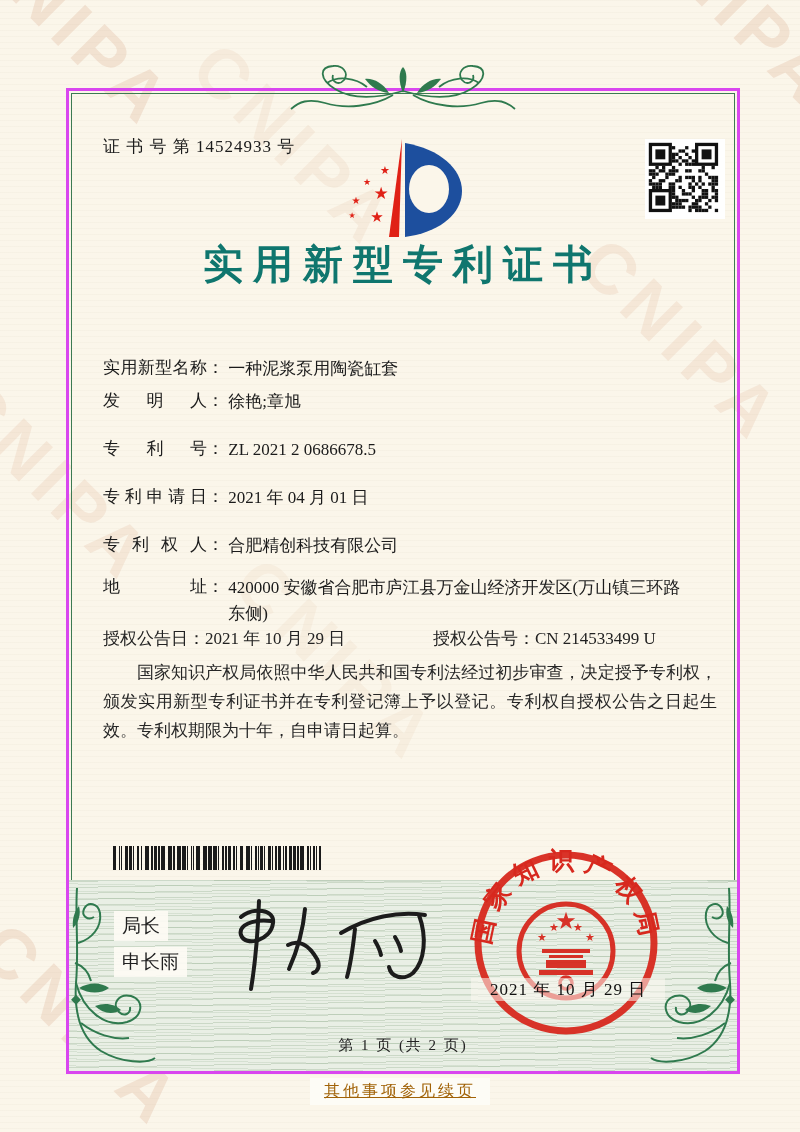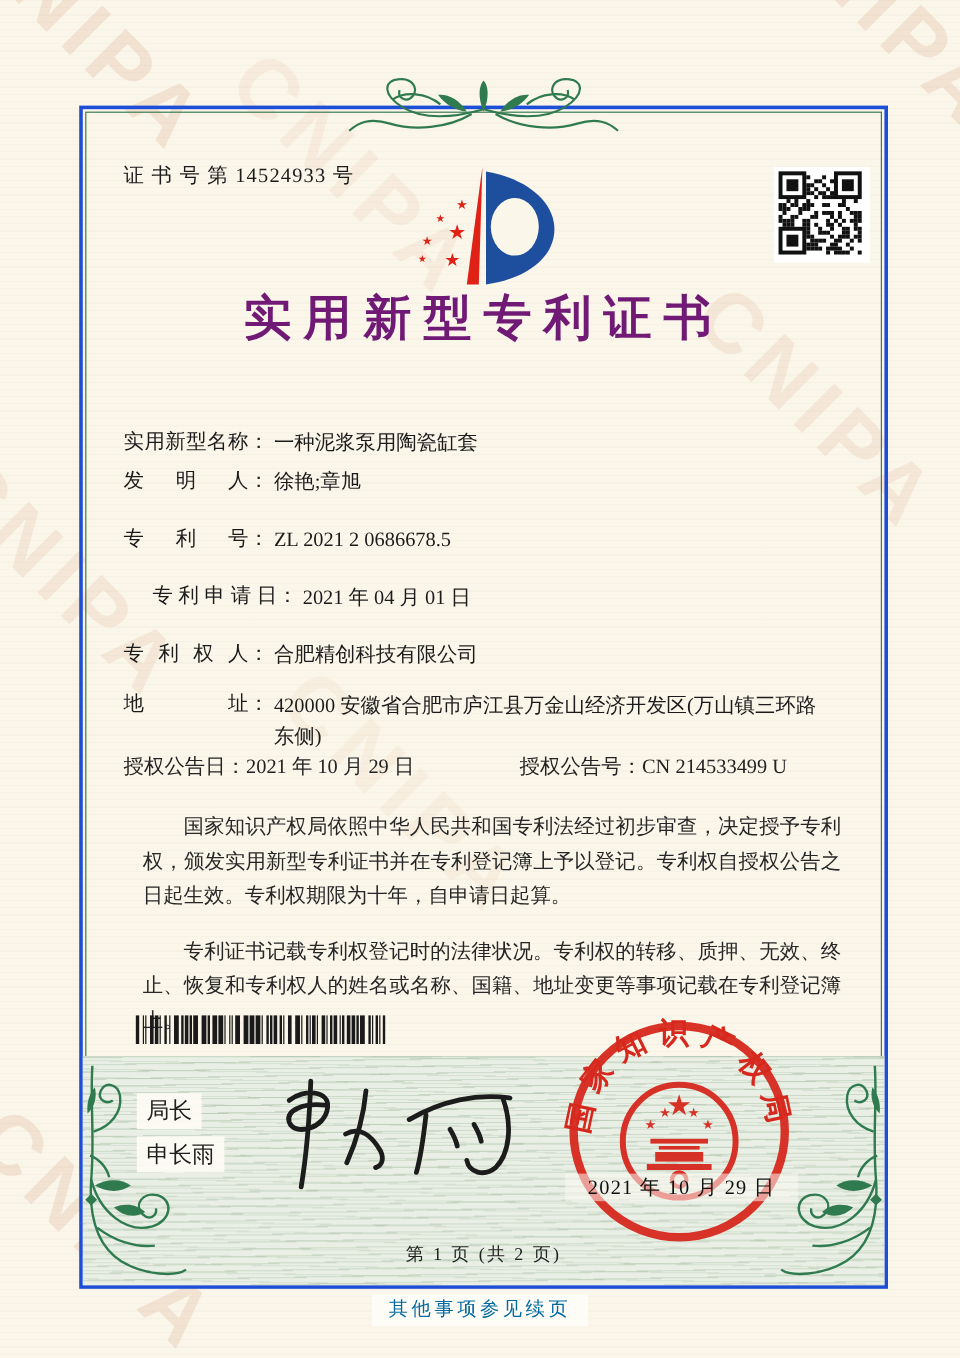--- a/index.html
+++ b/index.html
@@ -14,50 +14,50 @@
     background:repeating-linear-gradient(180deg,rgba(170,160,130,0.05) 0 1px,transparent 1px 6px);
   }
   .wm{
     position:absolute;font-family:"Liberation Sans","DejaVu Sans",sans-serif;
     font-weight:bold;font-size:70px;letter-spacing:8px;
     color:rgba(222,178,152,0.30);transform:rotate(45deg);
     white-space:nowrap;user-select:none;z-index:0;
   }
   .frame{
     position:absolute;left:66px;top:88px;width:668px;height:980px;
-    border:3px solid #1d4ed8;z-index:1;
+    border:3px solid #d946ef;z-index:1;
   }
   .frame .inner-line{
     position:absolute;inset:2px;border:1px solid #3c7a52;pointer-events:none;
   }
   .top-ornament{position:absolute;left:50%;top:-26px;transform:translateX(-50%);z-index:2;}
   .cert-no{
     position:absolute;left:34px;top:44px;font-size:17px;letter-spacing:1px;color:#1b1b1b;
   }
   .logo{position:absolute;left:267px;top:38px;}
   .qr{position:absolute;left:576px;top:48px;}
   .title{
     position:absolute;left:0;top:146px;width:100%;text-align:center;
-    font-size:40px;font-weight:bold;letter-spacing:10px;color:#701a75;
+    font-size:40px;font-weight:bold;letter-spacing:10px;color:#0f766e;
     font-family:"Liberation Serif","DejaVu Serif",serif;
   }
   .fields{position:absolute;left:34px;top:0;width:612px;font-size:17px;}
   .frow{position:absolute;left:0;}
   .flabel{
     display:inline-block;width:104px;text-align:justify;text-align-last:justify;
     vertical-align:top;color:#1b1b1b;
   }
   .fcolon{vertical-align:top;}
   .fvalue{display:inline-block;vertical-align:top;max-width:465px;line-height:1.55;color:#1b1b1b;}
   .grant-pair2{position:absolute;left:330px;top:0;white-space:nowrap;}
   .paras{
     position:absolute;left:34px;top:567px;width:614px;
     font-size:17px;line-height:1.72;color:#262626;text-align:justify;
   }
-  .paras p{margin:16px;text-indent:2em;}
+  .paras p{margin:0;text-indent:2em;}
   .band{
     position:absolute;left:0;right:0;bottom:0;height:190px;
     background:
       repeating-linear-gradient(179deg,rgba(125,158,120,0.28) 0 1px,transparent 1px 6px),
       repeating-linear-gradient(181deg,rgba(125,158,120,0.18) 0 1px,transparent 1px 7px),
       #e9efe5;
     border-top:1px solid rgba(120,150,120,0.25);
   }
   .barcode{position:absolute;left:44px;top:755px;}
   .flourish{position:absolute;bottom:-2px;z-index:3;}
@@ -75,22 +75,22 @@
     position:absolute;left:402px;top:887px;width:194px;text-align:center;
     font-size:17px;color:#101010;letter-spacing:1px;background:rgba(251,248,240,0.55);
     white-space:nowrap;
   }
   .page-info{
     position:absolute;left:0;bottom:16px;width:100%;text-align:center;
     font-size:15px;color:#222;letter-spacing:2px;margin-top:41px;
   }
   .cont-note{
     position:absolute;left:50%;top:1078px;transform:translateX(-50%);
-    font-size:16px;color:#0369a1;letter-spacing:3px;background:#fdfcf6;
-    padding:3px 14px;z-index:2;white-space:nowrap;
+    font-size:16px;color:#a16207;letter-spacing:3px;background:#fdfcf6;
+    padding:3px 14px;z-index:2;white-space:nowrap;text-decoration:underline;
   }
 </style>
 </head>
 <body>
 
 <div class="wm" style="left:-55px;top:-15px;">CNIPA</div>
 <div class="wm" style="left:608px;top:-35px;">CNIPA</div>
 <div class="wm" style="left:168px;top:105px;color:rgba(222,178,152,0.16);">CNIPA</div>
 <div class="wm" style="left:555px;top:300px;color:rgba(222,178,152,0.22);">CNIPA</div>
 <div class="wm" style="left:-75px;top:440px;color:rgba(222,178,152,0.22);">CNIPA</div>
@@ -294,21 +294,21 @@
       <span class="fvalue">一种泥浆泵用陶瓷缸套</span>
     </div>
     <div class="frow" style="top:298px;">
       <span class="flabel">发明人</span><span class="fcolon">：</span>
       <span class="fvalue">徐艳;章旭</span>
     </div>
     <div class="frow" style="top:346px;">
       <span class="flabel">专利号</span><span class="fcolon">：</span>
       <span class="fvalue">ZL 2021 2 0686678.5</span>
     </div>
-    <div class="frow" style="top:394px;margin-left:24px;">
+    <div class="frow" style="top:394px;">
       <span class="flabel">专利申请日</span><span class="fcolon">：</span>
       <span class="fvalue">2021 年 04 月 01 日</span>
     </div>
     <div class="frow" style="top:442px;">
       <span class="flabel">专利权人</span><span class="fcolon">：</span>
       <span class="fvalue">合肥精创科技有限公司</span>
     </div>
     <div class="frow" style="top:484px;">
       <span class="flabel">地址</span><span class="fcolon">：</span>
       <span class="fvalue" style="width:462px;">420000 安徽省合肥市庐江县万金山经济开发区(万山镇三环路东侧)</span>
@@ -316,21 +316,20 @@
     <div class="frow" style="top:536px;width:612px;">
       <span>授权公告日</span><span>：</span><span>2021 年 10 月 29 日</span>
       <span class="grant-pair2">
         <span>授权公告号</span><span>：</span><span>CN 214533499 U</span>
       </span>
     </div>
   </div>
 
   <div class="paras">
     <p>国家知识产权局依照中华人民共和国专利法经过初步审查，决定授予专利权，颁发实用新型专利证书并在专利登记簿上予以登记。专利权自授权公告之日起生效。专利权期限为十年，自申请日起算。</p>
-    <p>专利证书记载专利权登记时的法律状况。专利权的转移、质押、无效、终止、恢复和专利权人的姓名或名称、国籍、地址变更等事项记载在专利登记簿上。</p>
   </div>
 
   <svg class="barcode" id="barcode" width="212" height="24" viewBox="0 0 212 24">
       <rect x="0" y="0" width="3" height="24" fill="#1a1a1a"></rect>
       <rect x="6" y="0" width="1" height="24" fill="#1a1a1a"></rect>
       <rect x="8" y="0" width="1" height="24" fill="#1a1a1a"></rect>
       <rect x="12" y="0" width="3" height="24" fill="#1a1a1a"></rect>
       <rect x="16" y="0" width="3" height="24" fill="#1a1a1a"></rect>
       <rect x="20" y="0" width="1" height="24" fill="#1a1a1a"></rect>
       <rect x="24" y="0" width="2" height="24" fill="#1a1a1a"></rect>

